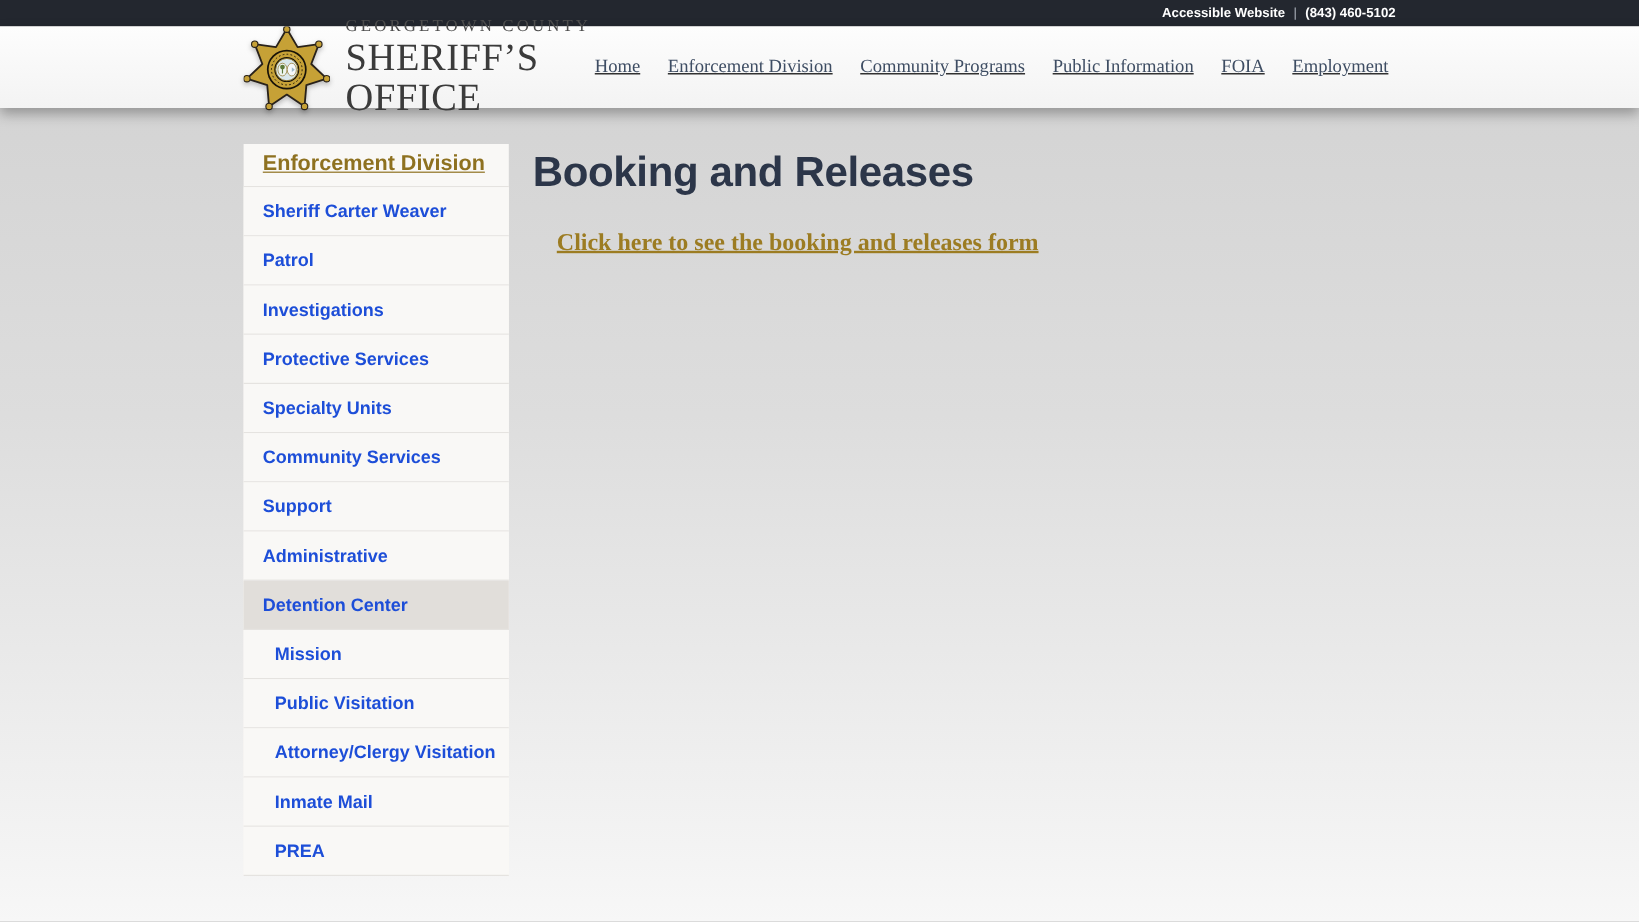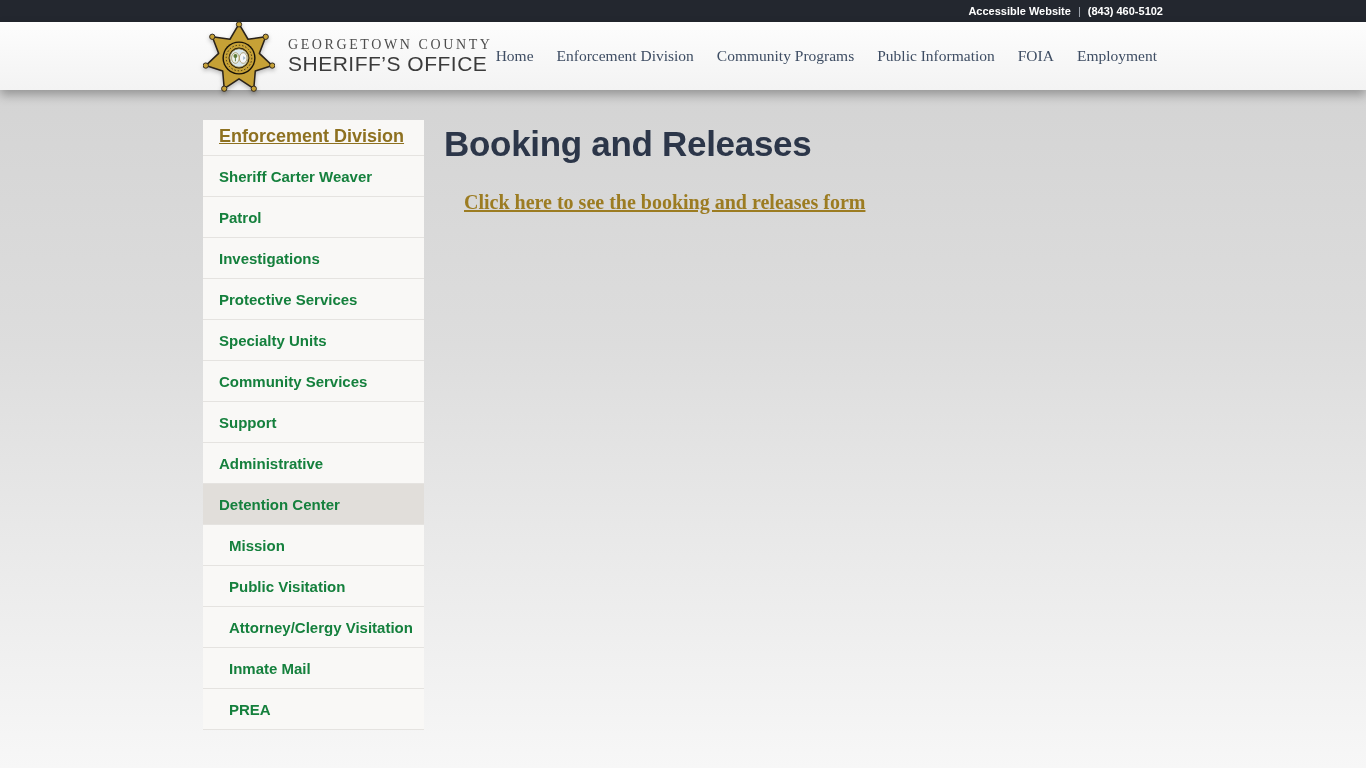--- a/index.html
+++ b/index.html
@@ -19,34 +19,34 @@
 
   
   header{height:68px;background:linear-gradient(180deg,#fdfdfd 0%,#f3f3f3 100%);
     box-shadow:0 5px 10px rgba(0,0,0,0.30);position:relative;z-index:5;}
   .header-inner{display:flex;align-items:center;height:100%;}
   .logo{display:flex;align-items:center;gap:13px;text-decoration:none;cursor:pointer;margin-top:1px;}
   .badge{width:72px;height:72px;margin-top:2px;filter:drop-shadow(0 2px 2px rgba(0,0,0,0.25));}
   .badge svg{display:block;}
   .logo-line1{display:block;font-family:"Liberation Serif",serif;font-size:14px;
     letter-spacing:2.6px;color:#4d4d4d;}
-  .logo-line2{display:block;font-family:Liberation Sans, sans-serif;font-size:21px;
+  .logo-line2{display:block;font-family:Liberation Serif, serif;font-size:32px;
     letter-spacing:0.5px;color:#3b3b3b;line-height:1.05;}
 
   .mainnav{margin-left:auto;display:flex;gap:23px;padding-right:6px;
-    font-family:"Liberation Serif",serif;font-size:15.5px;}
+    font-family:"Liberation Serif",serif;font-size:15.5px;text-decoration:underline;}
   .nav-item{color:#3E4D63;text-decoration:none;cursor:pointer;white-space:nowrap;}
 
   
   .content{display:flex;align-items:flex-start;padding-top:30px;}
   .sidebar{width:221px;flex:0 0 221px;background:#f9f8f6;}
   .sidebar-header{padding:6px 10px 8px 16px;font-size:18px;font-weight:bold;color:#8E7120;
     text-decoration:underline;border-bottom:1px solid #e5e3e0;cursor:pointer;}
   .side-item{display:flex;align-items:center;height:40px;padding-left:16px;
-    border-bottom:1px solid #e5e3e0;color:#15803d;font-weight:bold;font-size:15px;
+    border-bottom:1px solid #e5e3e0;color:#1d4ed8;font-weight:bold;font-size:15px;
     text-decoration:none;cursor:pointer;background:#f9f8f6;}
   .side-item.sub{padding-left:26px;}
   .side-item.active{background:#E1DEDA;}
 
   .main{margin-left:20px;padding-top:4px;}
   .page-title{margin:0;font-size:35px;font-weight:bold;color:#2C3649;letter-spacing:-0.3px;}
   .content-link{display:inline-block;margin-top:27px;font-family:"Liberation Serif",serif;
     font-size:20px;font-weight:bold;color:#9C7C22;text-decoration:underline;cursor:pointer;margin-left:20px;}
 </style>
 </head>

